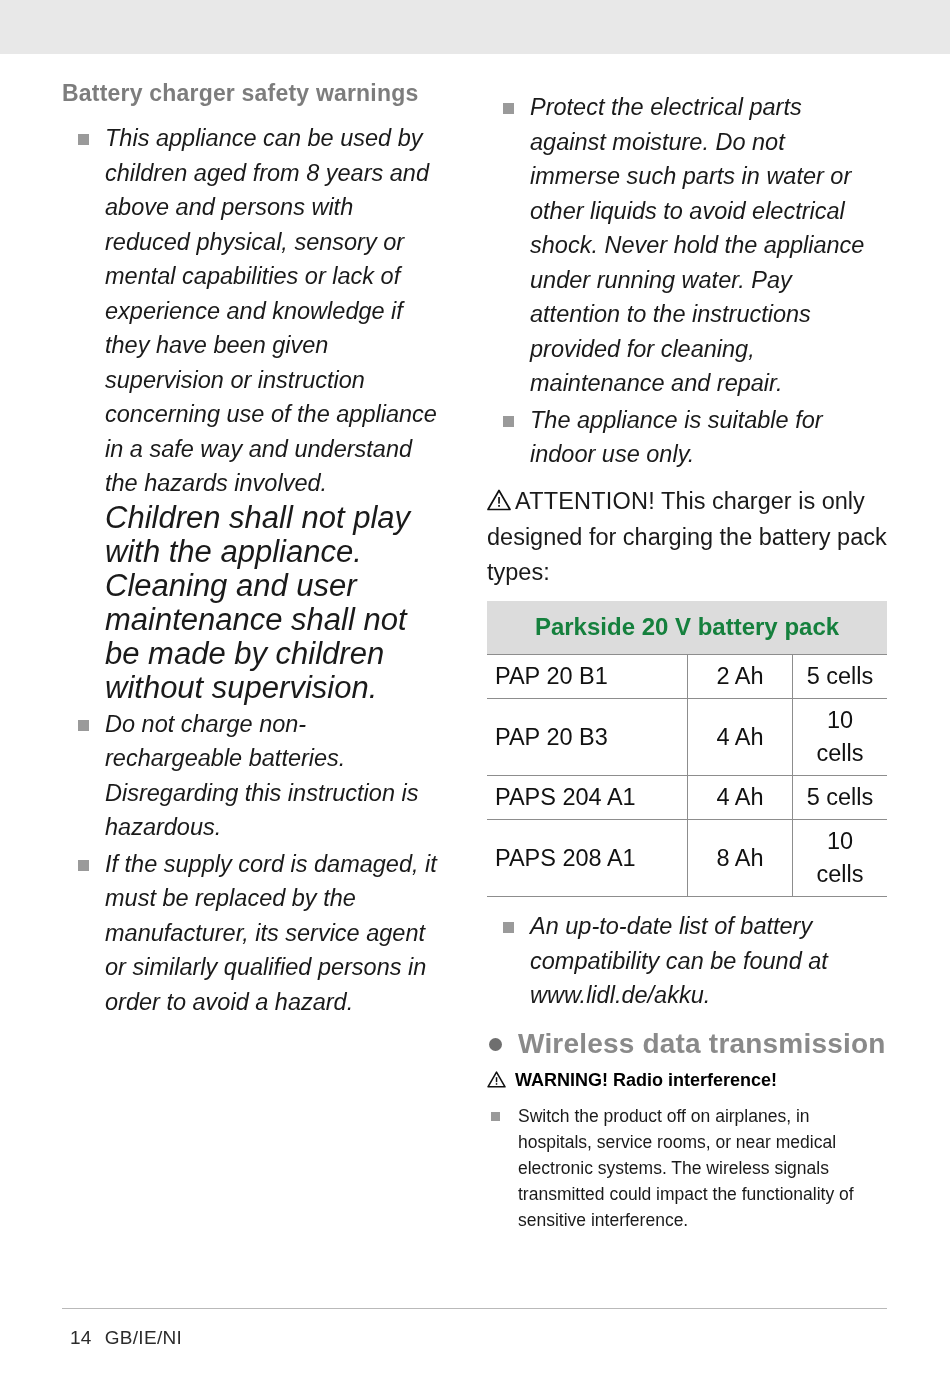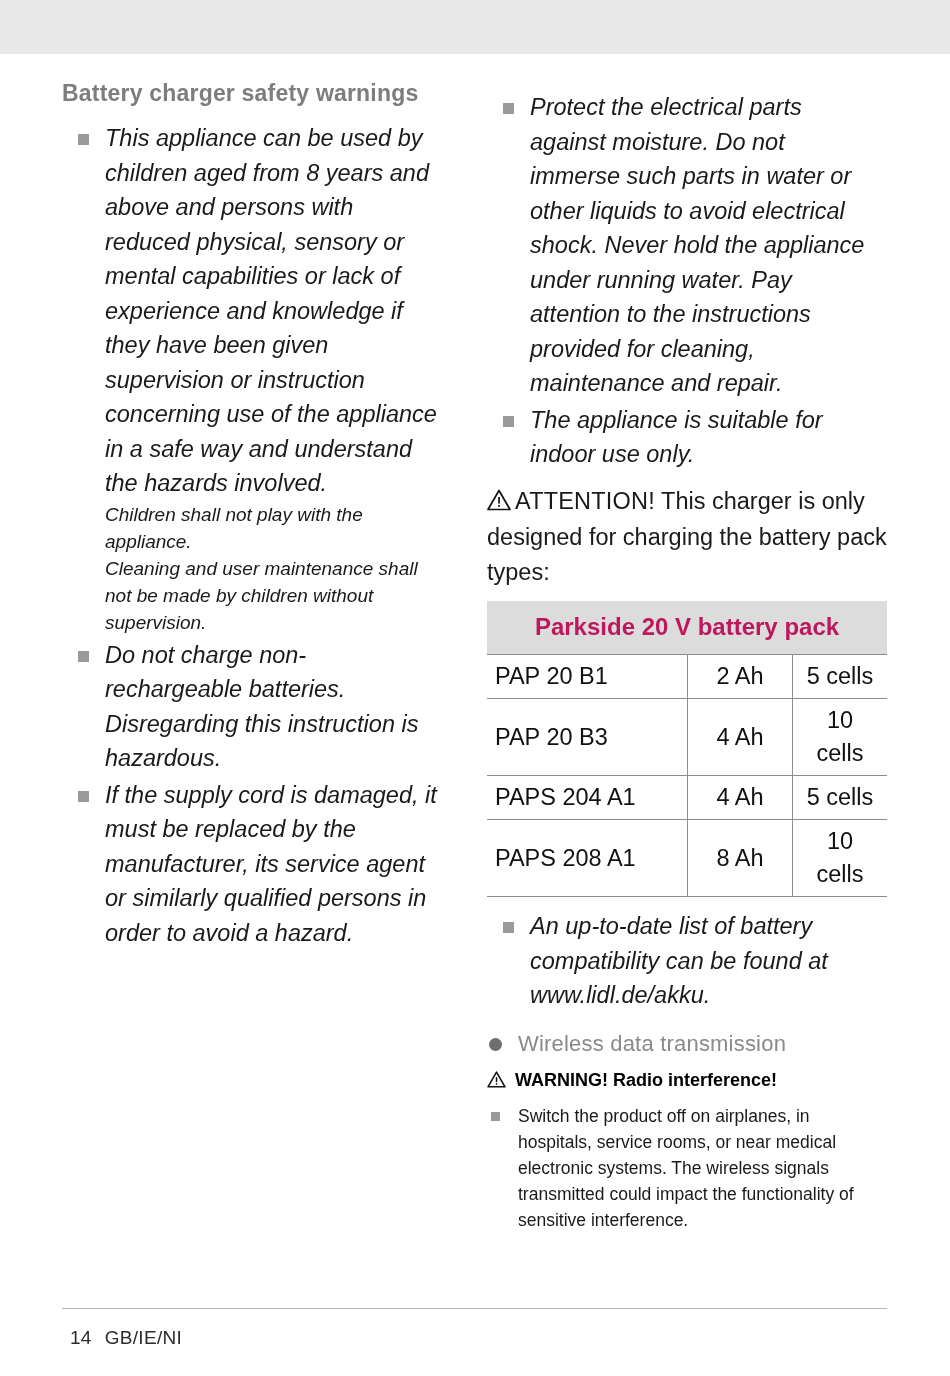--- a/index.html
+++ b/index.html
@@ -80,22 +80,22 @@
   }
   ul.list > li .bullet {
     position: absolute;
     left: 4px;
     top: 13px;
     width: 11px;
     height: 11px;
     background: #9a9a9a;
   }
   .para {
-    font-size: 19px;
-    line-height: 27px;
+    font-size: 31px;
+    line-height: 34px;
   }
 
   
   .attention {
     position: relative;
     padding-left: 0px;
     font-size: 23.5px;
     line-height: 34.5px;
     margin-top: 2px;
   }
@@ -116,40 +116,40 @@
     margin: 12px 0 10px 0;
     font-size: 23.5px;
   }
   table.battery th.head {
     background: #dcdcdc;
     font-weight: bold;
     font-size: 24px;
     line-height: 33px;
     padding: 9px 4px 11px 4px;
     text-align: center;
-    color: #be185d;
+    color: #15803d;
   }
   table.battery td {
     border-top: 1px solid #8d8d8d;
     padding: 5px 8px;
     line-height: 33px;
     color: #111;
   }
   table.battery td.c-name { text-align: left; width: 184px; }
   table.battery td.c-cap  { text-align: center; width: 88px; border-left: 1px solid #8d8d8d; }
   table.battery td.c-cells{ text-align: center; border-left: 1px solid #8d8d8d; }
   table.battery tr:last-child td { border-bottom: 1px solid #8d8d8d; }
 
   
   .wireless-head {
     position: relative;
     padding-left: 31px;
     margin-top: 16px;
-    font-size: 22px;
-    font-weight: normal;
+    font-size: 28px;
+    font-weight: bold;
     color: #8a8a8a;
     letter-spacing: 0.2px;
     line-height: 30px;
   }
   .wireless-head .dot {
     position: absolute;
     left: 2px;
     top: 9px;
     width: 13px;
     height: 13px;

